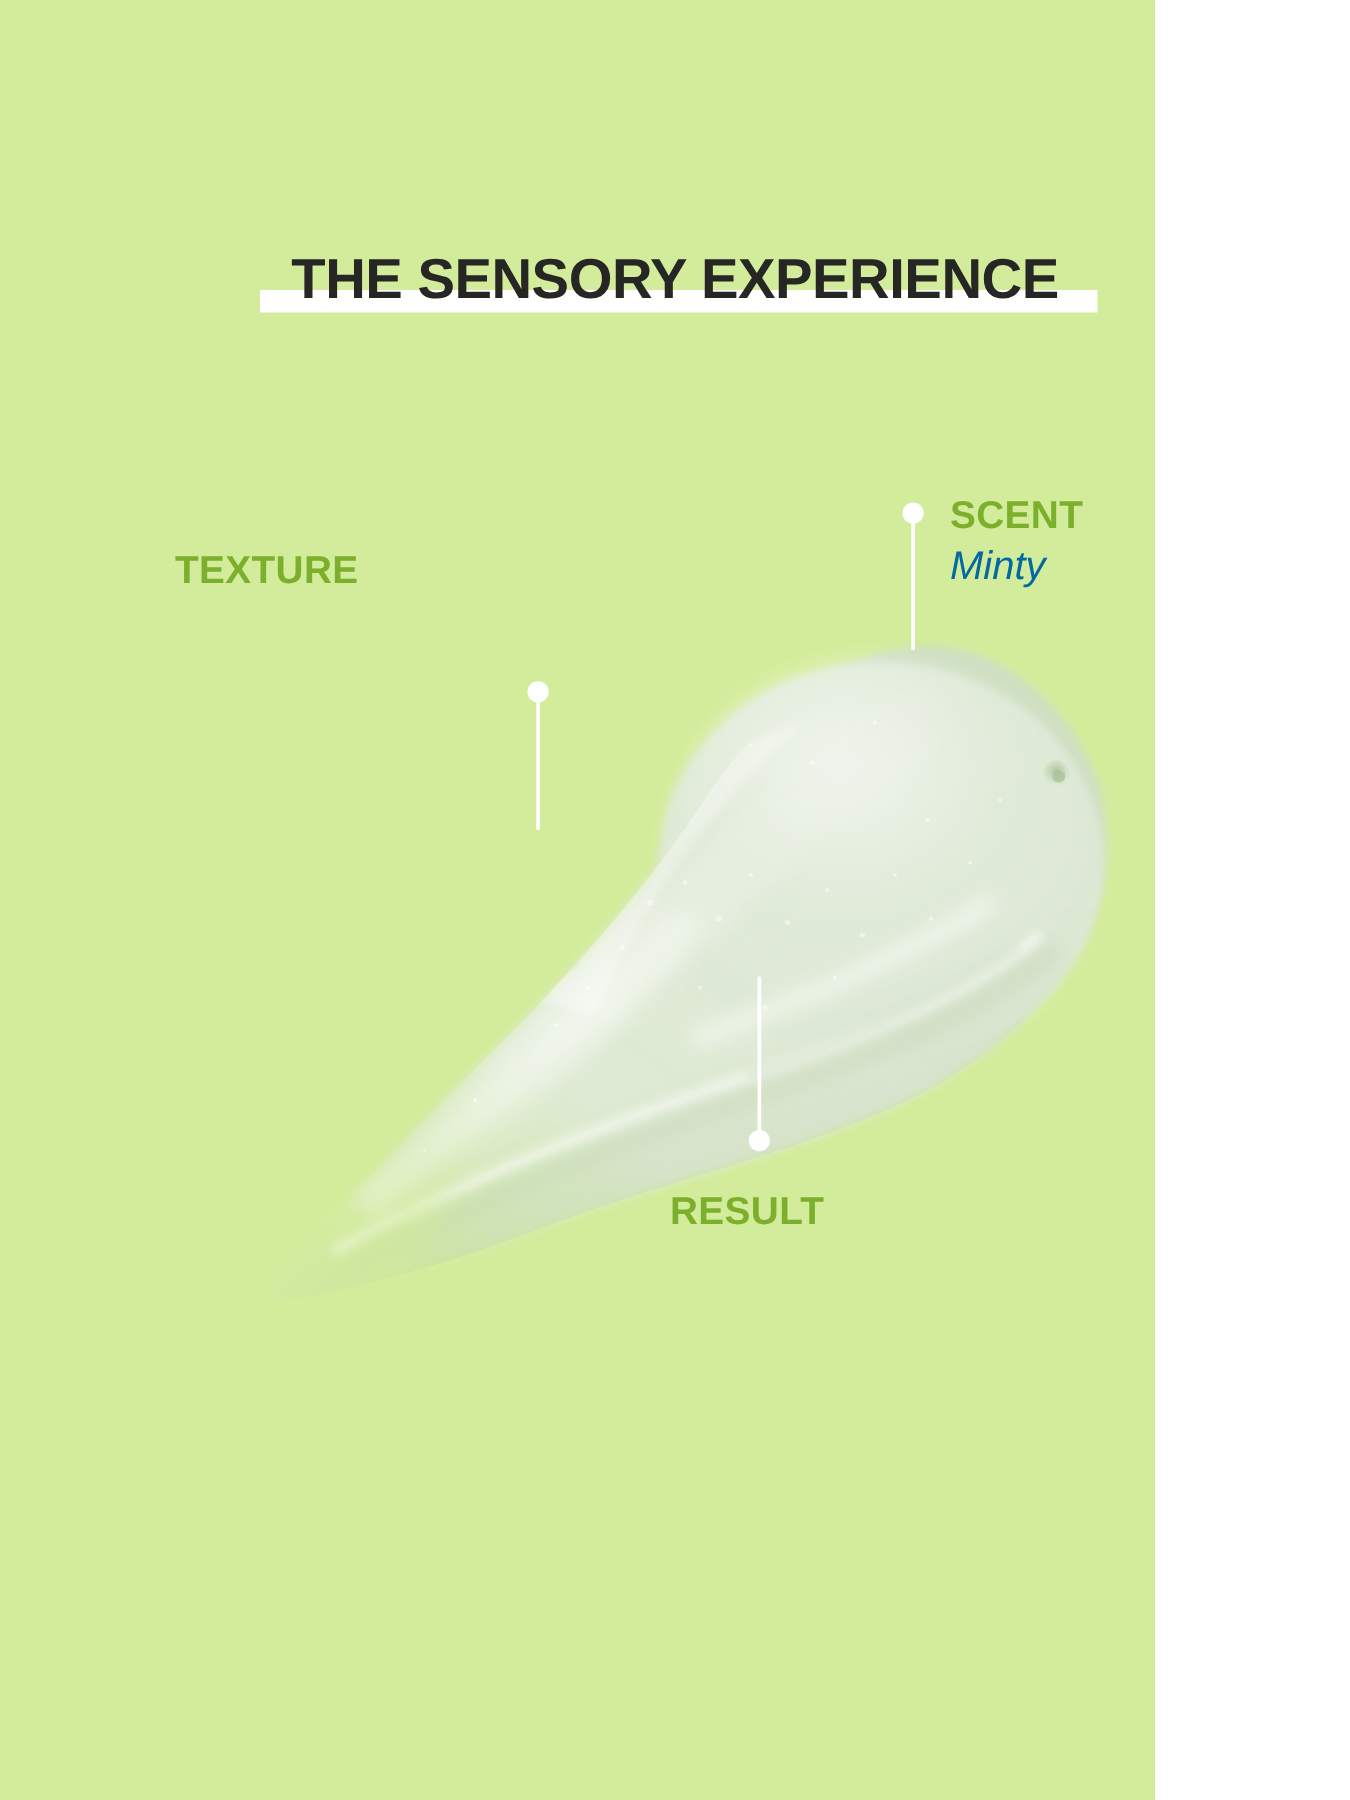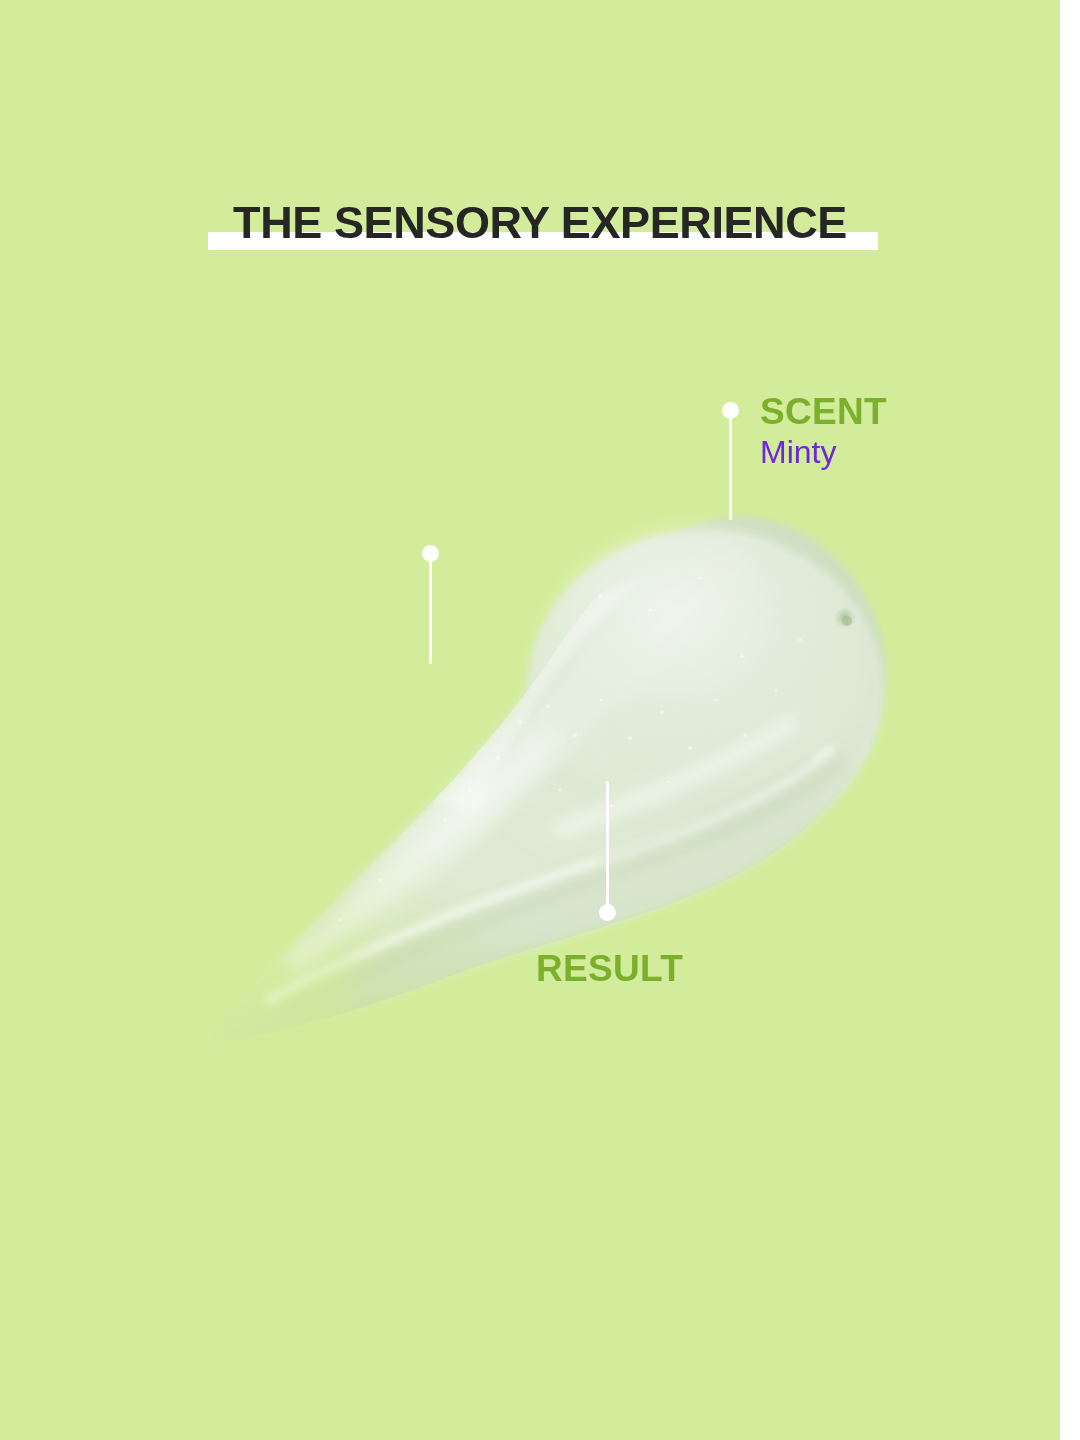--- a/index.html
+++ b/index.html
@@ -8,21 +8,21 @@
   }
   body {
     width: 1080px;
     height: 1440px;
     font-family: "Liberation Sans", sans-serif;
     overflow: hidden;
   }
 
   #canvas {
     position: relative;
-    width: 1060px;
+    width: 924px;
     height: 1440px;
     background: #d3ec9b;
     overflow: hidden;
   }
 
   
   #title-block {
     position: absolute;
     left: 0;
     top: 195px;
@@ -61,35 +61,36 @@
     width: 1080px;
     height: 1440px;
     pointer-events: none;
   }
 
   
   .callout {
     position: absolute;
   }
   .callout-label {
-    font-size: 37px;
+    font-size: 31px;
     font-weight: 700;
     color: #7cb02c;
     letter-spacing: 0.3px;
     line-height: 38px;
     margin: 0;
     white-space: nowrap;
   }
   .callout-value {
     font-size: 32px;
     font-weight: 400;
-    color: #6d28d9;
+    color: #0369a1;
     line-height: 43px;
     margin: 0;
     white-space: pre-line;
+    font-style: italic;
   }
 
   #callout-texture { left: 140px; top: 437px; }
   #callout-scent   { left: 760px; top: 393px; }
   #callout-result  { left: 508px; top: 950px; margin-left: 28px; }
 
   
   .leader-line {
     position: absolute;
     width: 3px;
@@ -264,20 +265,21 @@
   <div class="leader-line" id="leader-line-texture"></div>
   <div class="leader-dot" id="leader-dot-texture"></div>
 
   <div class="leader-line" id="leader-line-scent"></div>
   <div class="leader-dot" id="leader-dot-scent"></div>
 
   <div class="leader-line" id="leader-line-result"></div>
   <div class="leader-dot" id="leader-dot-result"></div>
 
   <div class="callout" id="callout-texture">
+    <p class="callout-label">TEXTURE</p>
   </div>
 
   <div class="callout" id="callout-scent">
     <p class="callout-label">SCENT</p>
     <p class="callout-value">Minty</p>
   </div>
 
   <div class="callout" id="callout-result">
     <p class="callout-label">RESULT</p>
   </div>

